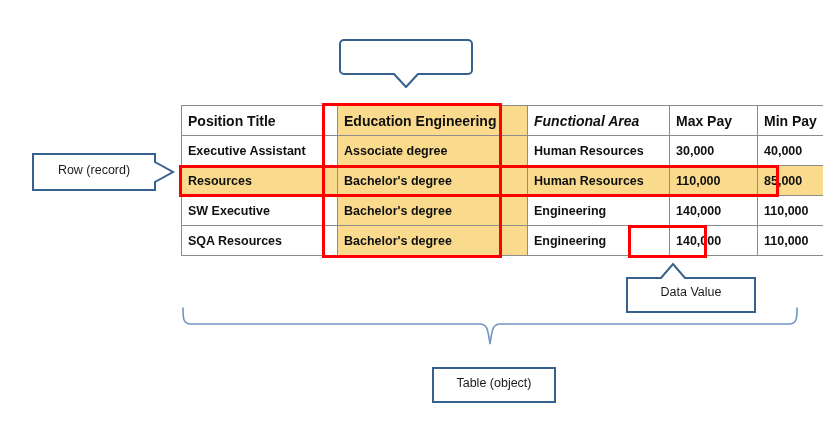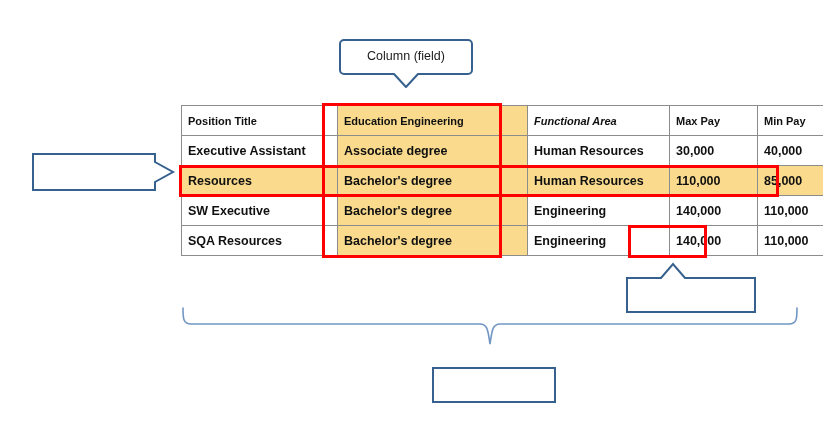--- a/index.html
+++ b/index.html
@@ -36,21 +36,21 @@
     padding: 0 6px;
     text-align: left;
     vertical-align: middle;
     white-space: nowrap;
     overflow: hidden;
     background: #ffffff;
     font-weight: bold;
   }
   #data-table th {
     font-weight: bold;
-    font-size: 11px;
+    font-size: 14px;
     margin-left: 44px;
   }
   .col-position   { width: 143px; }
   .col-education  { width: 177px; }
   .col-functional { width: 129px; font-style: italic; }
   .col-maxpay     { width: 75px; }
   .col-minpay     { width: 72px; }
 
   .hl { background: #fadb8e !important; }
 
@@ -139,30 +139,32 @@
     </tbody>
   </table>
 
   <div class="red-box" id="red-column-box"></div>
   <div class="red-box" id="red-row-box"></div>
   <div class="red-box" id="red-cell-box"></div>
 
   <svg class="callout-svg" id="callout-column" viewBox="0 0 132 48">
     <path d="M4,0 H128 A4,4 0 0 1 132,4 V30 A4,4 0 0 1 128,34 H78 L66,47 L54,34 H4 A4,4 0 0 1 0,30 V4 A4,4 0 0 1 4,0 Z" fill="#FFFFFF" stroke="#36618E" stroke-width="2" stroke-linejoin="round"></path>
   </svg>
-  <div class="callout-text" id="label-column">Column (field)</div>
 
   <svg class="callout-svg" id="callout-row" viewBox="0 0 140 36">
     <path d="M0,0 H122 V8 L140,18 L122,28 V36 H0 Z" fill="#FFFFFF" stroke="#36618E" stroke-width="2" stroke-linejoin="miter"></path>
   </svg>
+  <div class="callout-text" id="label-row">Row (record)</div>
 
   <svg class="callout-svg" id="callout-value" viewBox="0 0 128 48">
     <path d="M0,14 H34 L46,0 L58,14 H128 V48 H0 Z" fill="#FFFFFF" stroke="#36618E" stroke-width="2" stroke-linejoin="miter"></path>
   </svg>
+  <div class="callout-text" id="label-value">Data Value</div>
 
   <svg id="brace-svg" class="callout-svg" viewBox="0 0 640 62">
     <path d="M8,0 C8,10 8,16 16,16 H305 C313,16 313,24 315,36 C317,24 317,16 325,16 H614 C622,16 622,10 622,0" fill="none" stroke="#7296C4" stroke-width="1.6" stroke-linecap="round"></path>
   </svg>
   <svg class="callout-svg" id="callout-table" viewBox="0 0 124 36">
     <rect x="1" y="1" width="122" height="34" fill="#FFFFFF" stroke="#36618E" stroke-width="2"></rect>
   </svg>
+  <div class="callout-text" id="label-table">Table (object)</div>
 
 </div>
 
 </body></html>

